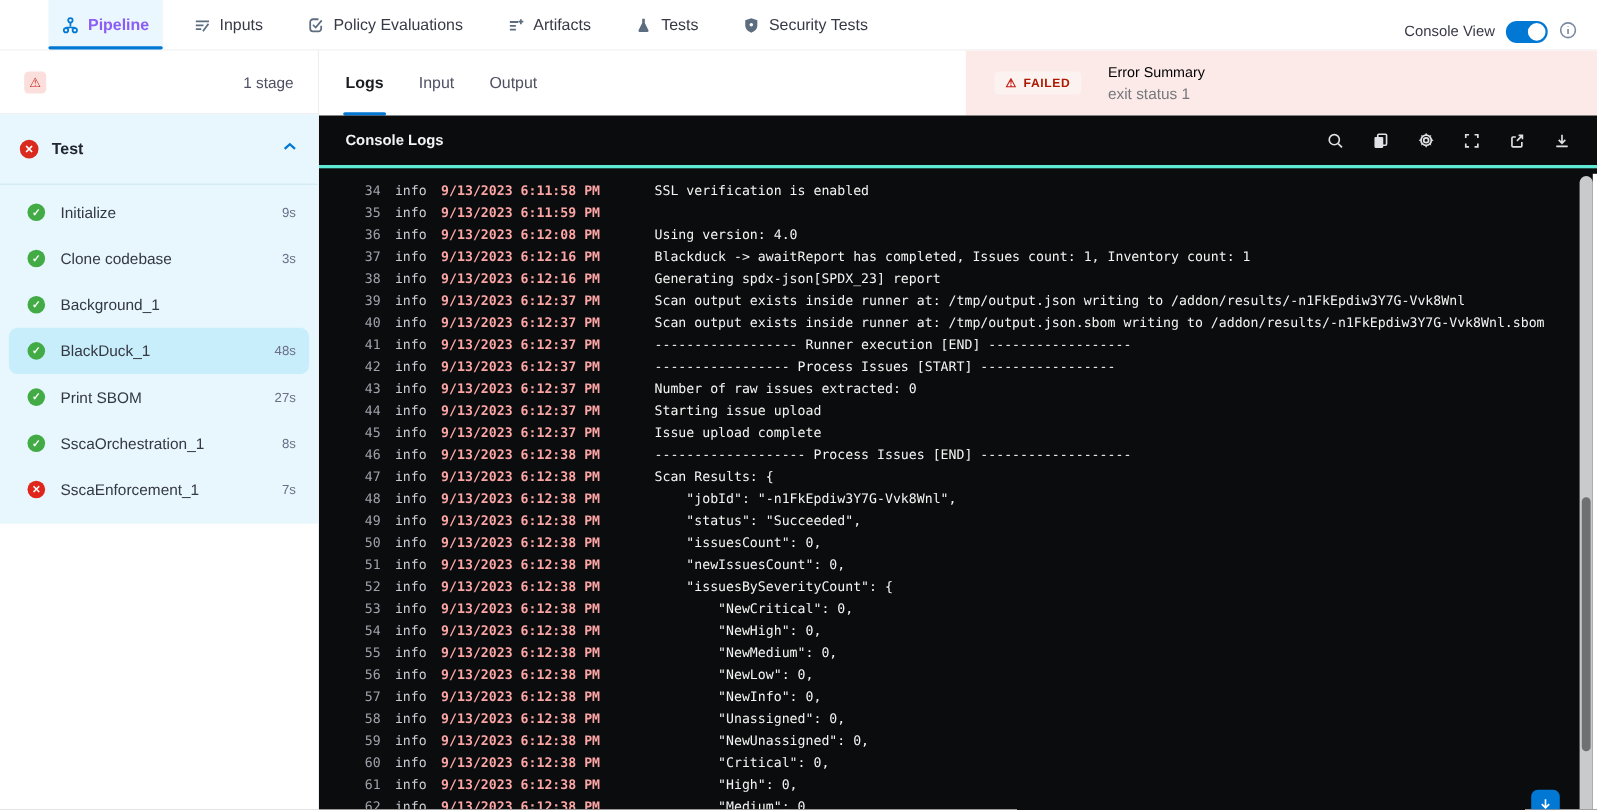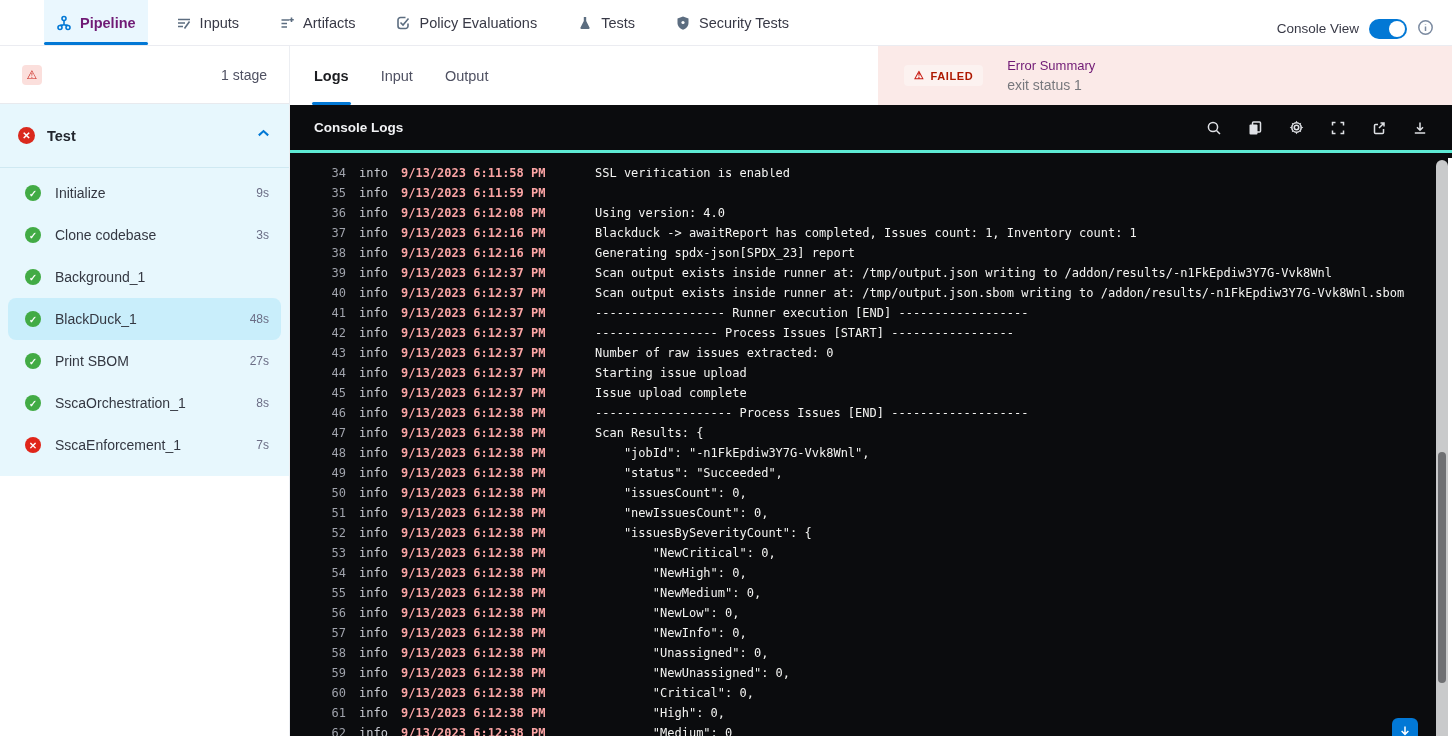--- a/index.html
+++ b/index.html
@@ -7,21 +7,21 @@
               font-family:"Liberation Sans", sans-serif; }
 
   
   .topnav { height:46px; background:#fff; display:flex; align-items:center;
             border-bottom:1px solid #ebecf1; padding:0 18px 0 44px; }
   .nav-tabs { display:flex; align-items:center; gap:16px; height:100%; }
   .nav-tab { display:flex; align-items:center; gap:8px; font-size:14.5px; color:#383946;
              position:relative; height:100%; padding:0 12px; cursor:pointer; }
   .nav-tab .nicon { display:flex; align-items:center; }
   .nav-tab svg { stroke:#5c6d80; fill:none; stroke-width:1.6; }
-  .nav-tab.active { color:#701a75; font-weight:bold; background:#eaf7fe; }
+  .nav-tab.active { color:#8b5cf6; font-weight:bold; background:#eaf7fe; }
   .nav-tab.active svg { stroke:#0278d5; }
   .nav-tab.active::after { content:""; position:absolute; left:0; right:0; bottom:0;
                            height:3px; background:#0278d5; border-radius:2px; }
   .nav-right { margin-left:auto; display:flex; align-items:center; gap:10px;
                font-size:13.5px; color:#383946;margin-top:12px; }
   .toggle { width:38px; height:20px; border-radius:10px; background:#0278d5;
             position:relative; cursor:pointer; }
   .toggle .knob { position:absolute; right:2px; top:2px; width:16px; height:16px;
                   border-radius:50%; background:#fff; }
   .info-circle svg { stroke:#7b8aa0; fill:none; stroke-width:1.4; }
@@ -68,21 +68,21 @@
   .main-tab.active { font-weight:bold; color:#1c1d21; }
   .main-tab.active::after { content:""; position:absolute; left:10px; right:10px; bottom:0;
                             height:3px; background:#0278d5; border-radius:2px; }
   .error-panel { margin-left:auto; width:574px; background:#fbeae8; display:flex;
                  align-items:center; gap:24px; padding-left:26px; }
   .failed-badge { display:flex; align-items:center; gap:6px; background:#fcf2f0;
                   padding:4px 10px; border-radius:4px; font-size:11px; font-weight:bold;
                   color:#ae1800; letter-spacing:.6px; }
   .failed-badge .tri { font-size:11px; color:#c7180f; }
   .error-texts { display:flex; flex-direction:column; gap:4px; }
-  .error-title { color:#701a75; font-size:13px; }
+  .error-title { color:#000000; font-size:13px; }
   .error-msg { color:#77787d; font-size:14px; }
 
   
   .console { flex:1; background:#0b0c0e; position:relative; overflow:hidden; }
   .console-header { height:48px; display:flex; align-items:center; padding:0 24px;
                     border-bottom:3px solid #5eead4; }
   .console-title { color:#f2f3f5; font-weight:bold; font-size:13.5px; }
   .console-icons { margin-left:auto; display:flex; gap:25px; align-items:center; }
   .cicon { cursor:pointer; display:flex; }
   .cicon svg { stroke:#dfe1e5; fill:none; stroke-width:1.5; }
@@ -128,34 +128,34 @@
         <svg width="16" height="16" viewBox="0 0 16 16">
             <path d="M2 4.5 H14 M2 8 H9 M2 11.5 H7"></path>
             <path d="M13.5 6.5 L8.5 13.5"></path>
           </svg>
       </span>
       <span>Inputs</span>
     </div>
     <div class="nav-tab">
       <span class="nicon">
         <svg width="16" height="16" viewBox="0 0 16 16">
-            <path d="M2.5 5 H10 M2.5 8.5 H8 M2.5 12 H8"></path>
-            <path d="M12.5 2.5 V7 M10.25 4.75 H14.75"></path>
+            <path d="M13 8.5 V11 a2.5 2.5 0 0 1 -2.5 2.5 h-5 A2.5 2.5 0 0 1 3 11 V5 a2.5 2.5 0 0 1 2.5 -2.5 h5"></path>
+            <path d="M5.5 7.5 L8 10 L13.5 3.5"></path>
           </svg>
       </span>
-      <span>Artifacts</span>
+      <span>Policy Evaluations</span>
     </div>
     <div class="nav-tab">
       <span class="nicon">
         <svg width="16" height="16" viewBox="0 0 16 16">
-            <path d="M13 8.5 V11 a2.5 2.5 0 0 1 -2.5 2.5 h-5 A2.5 2.5 0 0 1 3 11 V5 a2.5 2.5 0 0 1 2.5 -2.5 h5"></path>
-            <path d="M5.5 7.5 L8 10 L13.5 3.5"></path>
+            <path d="M2.5 5 H10 M2.5 8.5 H8 M2.5 12 H8"></path>
+            <path d="M12.5 2.5 V7 M10.25 4.75 H14.75"></path>
           </svg>
       </span>
-      <span>Policy Evaluations</span>
+      <span>Artifacts</span>
     </div>
     <div class="nav-tab">
       <span class="nicon">
         <svg width="16" height="16" viewBox="0 0 16 16">
             <path d="M6 2 H10 M6.8 2 V6 L3.5 12.5 A1 1 0 0 0 4.4 14 H11.6 A1 1 0 0 0 12.5 12.5 L9.2 6 V2" fill="#5c6d80" stroke="none"></path>
           </svg>
       </span>
       <span>Tests</span>
     </div>
     <div class="nav-tab">

